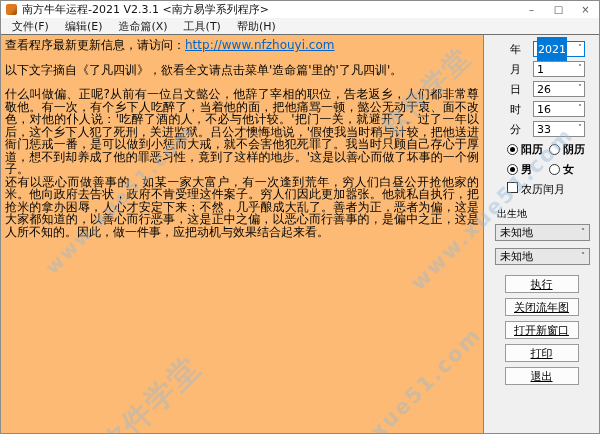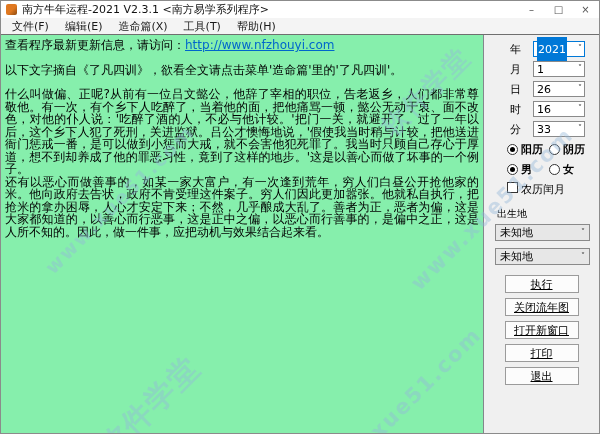--- a/index.html
+++ b/index.html
@@ -15,21 +15,21 @@
   .title-text { font-size:11px; color:#111; white-space:nowrap; overflow:hidden; flex:1; }
   .win-controls { display:flex; height:100%; }
   .win-btn { width:27px; height:100%; display:flex; align-items:center; justify-content:center;
     font-size:10px; color:#555; }
   
   .menubar { height:17px; background:#f4f4f4; display:flex; align-items:center;
     padding-left:3px; border-bottom:1px solid #6f6f6f; }
   .menu-item { font-size:11px; color:#1a1a1a; padding:0 8px; white-space:nowrap; }
   
   .content { display:flex; height:398px; }
-  .text-area { flex:1; background:#86efac; border-right:1px solid #83878c;
+  .text-area { flex:1; background:#fdba74; border-right:1px solid #83878c;
     padding:4px 4px 0 4px; overflow:hidden; color:#000; }
   .doc-line { font-size:12px; line-height:12.5px; }
   .notice { margin-bottom:12px; }
   .link { color:#0066cc; text-decoration:underline; }
   .intro { margin-bottom:12px; }
   .para { font-size:12px; line-height:12.5px; text-align:justify; }
   
   .panel { width:115px; background:#f0f0f0; padding-top:6px; font-size:12px; color:#000; }
   .date-row { display:flex; align-items:center; margin:0 0 4px 26px; }
   .date-label { width:14px; font-size:11px; margin-right:9px; }

